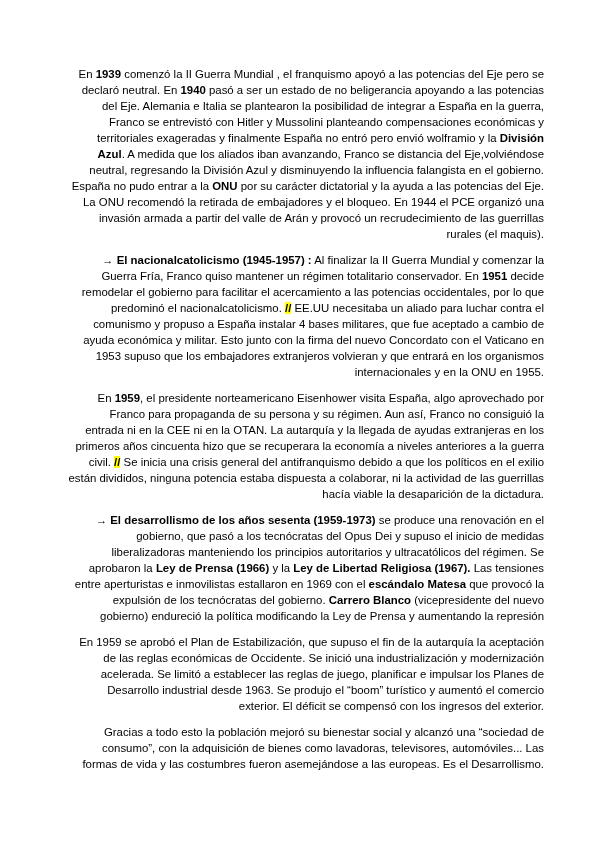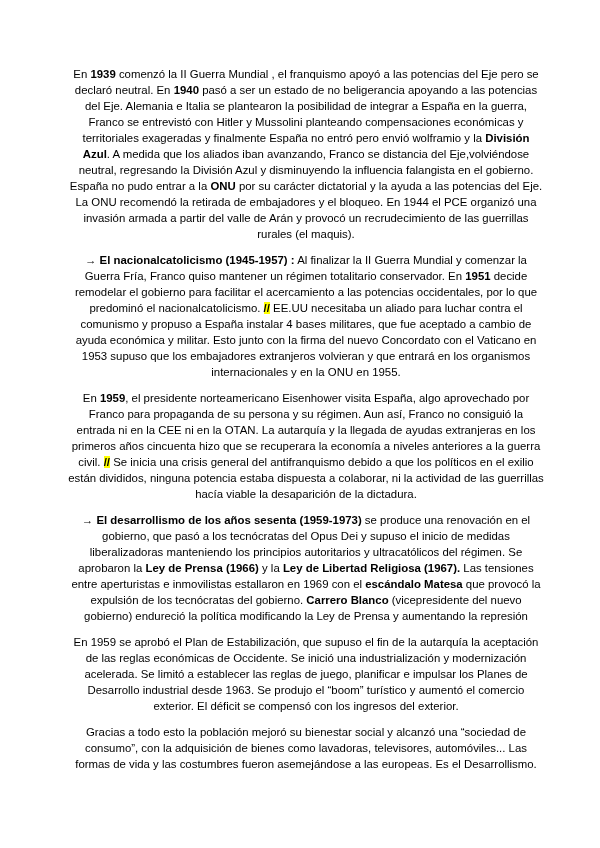--- a/index.html
+++ b/index.html
@@ -20,21 +20,21 @@
   }
   .text-block {
     position: absolute;
     left: 68px;
     top: 66px;
     width: 476px;
     font-family: "Liberation Sans", "DejaVu Sans", sans-serif;
     font-size: 11.4px;
     line-height: 16px;
     color: var(--text-color, #000000);
-    text-align: center;
+    text-align: right;
   }
   .para {
     margin: 0 0 10px 0;
     padding: 0;
   }
   .para:last-child {
     margin-bottom: 10px;
   }
   .run-bold {
     font-weight: bold;

